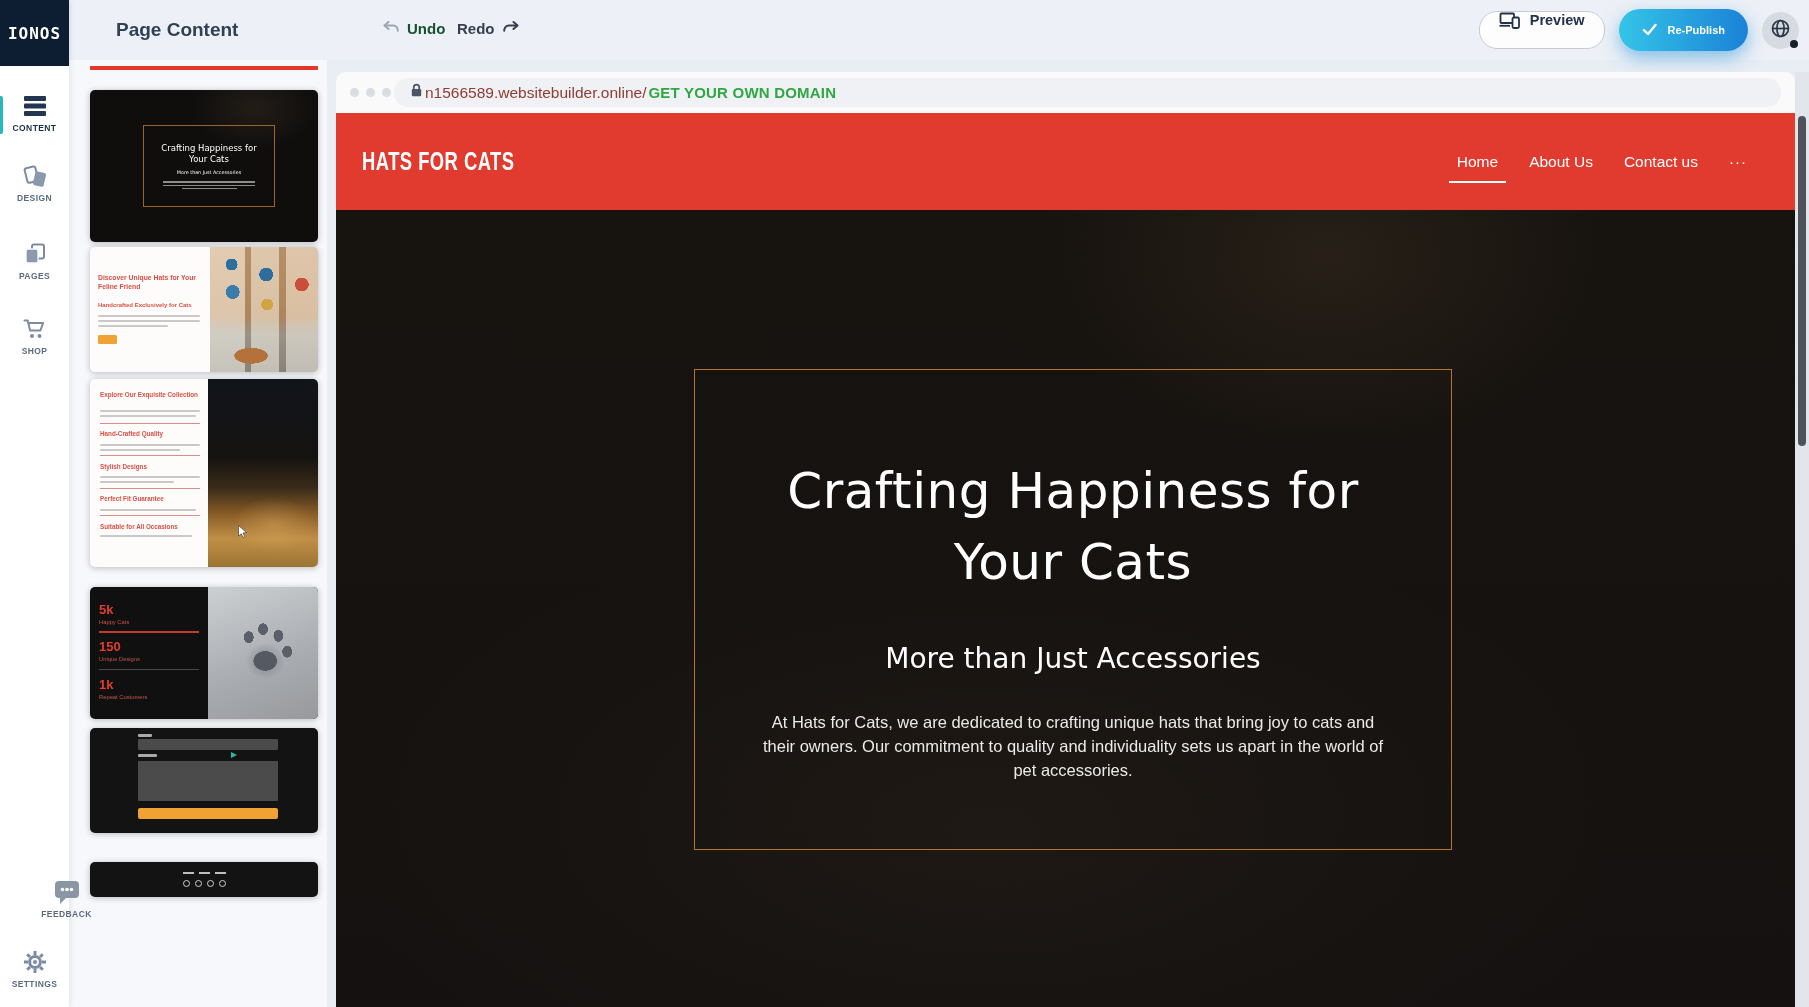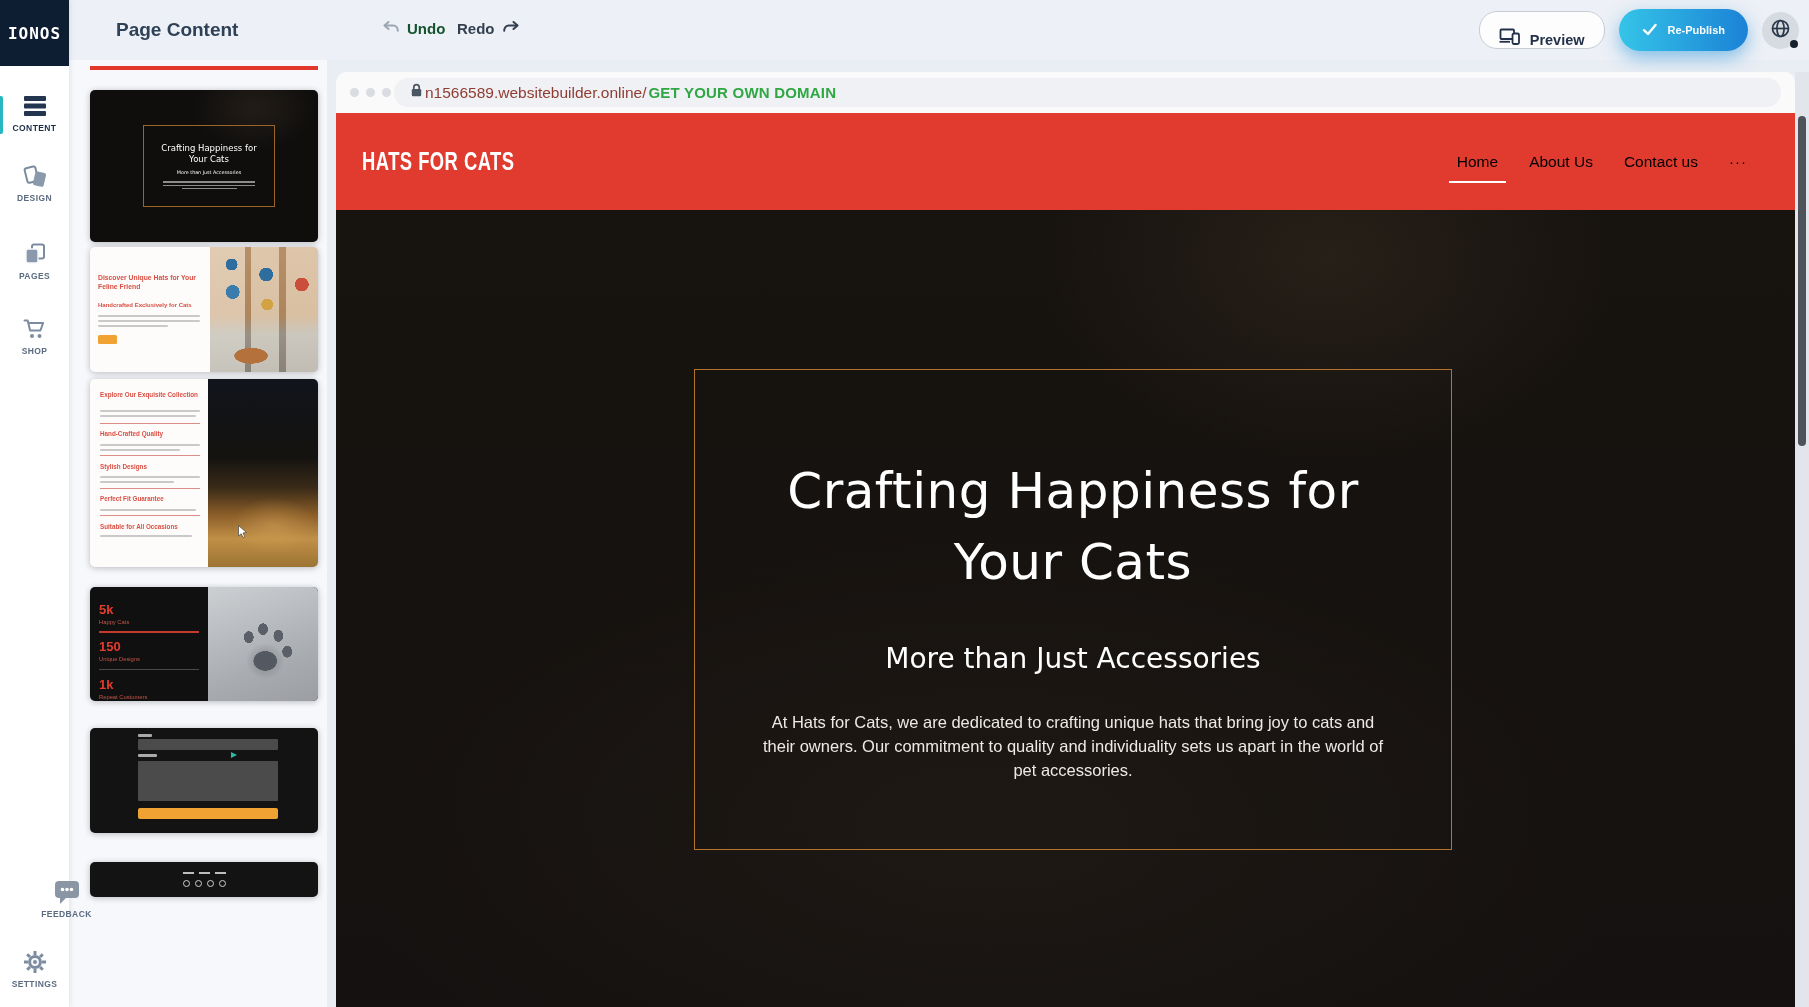--- a/index.html
+++ b/index.html
@@ -15,21 +15,21 @@
   .side-item.active .lb{color:#1d2c45;}
   .side-item.active::before{content:'';position:absolute;left:0;top:4px;width:3px;height:38px;background:#27b6c2;border-radius:0 2px 2px 0;}
 
   
   .topbar{position:absolute;left:69px;top:0;width:1740px;height:60px;background:#edf0f6;}
   .panel-title{position:absolute;left:24px;top:19px;font-size:19px;font-weight:bold;color:#2f4156;margin-left:23px;}
   .histbtn{position:absolute;top:20px;display:flex;align-items:center;gap:7px;font-size:15px;font-weight:bold;cursor:pointer;}
   .undo{left:312px;color:#14532d;align-items:flex-end;}
   .redo{left:388px;color:#333f4f;}
   .right-cluster{position:absolute;right:10px;top:9px;height:42px;display:flex;align-items:center;gap:14px;}
-  .btn-preview{height:36px;padding:0 19px;border:1px solid #c6ccd6;border-radius:18px;background:#fdfdfe;display:flex;align-items:flex-end;gap:9px;
+  .btn-preview{height:36px;padding:0 19px;border:1px solid #c6ccd6;border-radius:18px;background:#fdfdfe;display:flex;align-items:flex-start;gap:9px;
                font-size:14.5px;font-weight:bold;color:#23314a;cursor:pointer;}
   .btn-republish{height:42px;padding:0 23px;border-radius:21px;background:linear-gradient(90deg,#35c4e8,#1b82d6);color:#fff;font-weight:bold;
                font-size:11px;display:flex;gap:11px;align-items:center;box-shadow:0 7px 18px rgba(41,150,219,.55);cursor:pointer;}
   .btn-globe{width:37px;height:37px;border-radius:50%;background:#d6dae1;display:flex;align-items:center;justify-content:center;position:relative;cursor:pointer;}
   .btn-globe::after{content:'';position:absolute;right:1px;bottom:1px;width:8px;height:8px;border-radius:50%;background:#17212e;}
 
   
   .panel{position:absolute;left:69px;top:60px;width:258px;height:947px;background:#f7f8fb;}
   .redline{position:absolute;left:21px;top:6px;width:228px;height:4px;background:#e2382c;}
   .thumb{position:absolute;left:21px;width:228px;border-radius:5px;box-shadow:0 1px 6px rgba(15,25,40,.28);overflow:hidden;cursor:pointer;}
@@ -67,21 +67,21 @@
   .t3{top:319px;height:188px;background:#fdfcfb;}
   .t3text{position:absolute;left:10px;top:12px;width:100px;}
   .t3h{color:#d94f43;font-size:6.3px;font-weight:bold;white-space:nowrap;}
   .t3div{height:1px;background:#dc8d85;margin-top:6px;}
   .t3photo{position:absolute;left:118px;top:0;width:110px;height:188px;background:
       radial-gradient(60px 40px at 60% 78%, rgba(230,180,100,.35), transparent 70%),
       linear-gradient(180deg,#11141b 0%,#151310 42%,#3a2b18 58%,#8a5d28 72%,#c08f47 85%,#9c7434 100%);}
   .cursor{position:absolute;left:148px;top:146px;}
 
   
-  .t4{top:527px;height:114px;background:#101010;}
+  .t4{top:527px;height:132px;background:#101010;}
   .t4text{position:absolute;left:9px;top:16px;width:100px;}
   .t4v{color:#e23d2e;font-size:13px;font-weight:bold;line-height:14px;}
   .t4l{color:#c0574a;font-size:5.8px;margin-top:2px;}
   .t4div1{height:2px;background:#c63a2c;margin:6px 0 7px;}
   .t4div2{height:1px;background:#4a4a4a;margin:7px 0 8px;}
   .t4photo{position:absolute;left:118px;top:0;width:110px;height:132px;background:
       radial-gradient(26px 24px at 52% 56%, rgba(80,86,95,.45), transparent 75%),
       radial-gradient(ellipse 12px 10px at 52% 56%, #555a63 96%, transparent),
       radial-gradient(ellipse 5px 6px at 37% 38%, #5a5f68 96%, transparent),
       radial-gradient(ellipse 5px 6px at 50% 32%, #5a5f68 96%, transparent),
@@ -108,21 +108,21 @@
   .chrome{position:relative;height:41px;background:#fafafa;border-radius:10px 10px 0 0;box-shadow:0 1px 0 rgba(0,0,0,.05);}
   .winDots{position:absolute;left:14px;top:16px;display:flex;gap:7px;}
   .winDots span{width:9px;height:9px;border-radius:50%;background:#d9dce0;}
   .urlpill{position:absolute;left:58px;right:14px;top:6px;height:29px;background:#f0f1f4;border-radius:14px;display:flex;align-items:center;padding:0 16px;gap:2px;}
   .url{font-size:15.5px;color:#8f3c32;}
   .domain-cta{font-size:15px;font-weight:bold;color:#2fa742;letter-spacing:.2px;cursor:pointer;}
 
   .site{position:absolute;top:41px;left:0;width:1459px;height:894px;background:#161310;overflow:hidden;}
   .site-header{height:97px;background:#e13b30;display:flex;align-items:center;padding:0 48px 0 26px;}
   .site-logo{font-size:20px;font-weight:bold;color:#fff;letter-spacing:.5px;display:inline-block;transform:scale(.92,1.28);transform-origin:left center;}
-  .snav{margin-left:auto;display:flex;gap:31px;align-items:center;font-size:15.5px;color:#000000;}
+  .snav{margin-left:auto;display:flex;gap:31px;align-items:center;font-size:15.5px;color:#ffffff;}
   .snav .itm{position:relative;cursor:pointer;}
   .snav .itm.active::after{content:'';position:absolute;left:-8px;right:-8px;bottom:-12px;height:2px;background:#fff;}
   .snav .more{font-size:15px;letter-spacing:1px;cursor:pointer;}
 
   .hero{position:absolute;top:97px;left:0;right:0;bottom:0;background:
       radial-gradient(420px 300px at 68% 6%, rgba(70,55,40,.35), transparent 68%),
       radial-gradient(900px 430px at 45% 78%, rgba(58,46,34,.25), transparent 72%),
       linear-gradient(#17130f,#141110);}
   .hero-box{position:absolute;left:358px;top:159px;width:758px;height:481px;border:1px solid #b4742c;box-sizing:border-box;text-align:center;color:#fff;}
   .hero-title{margin-top:86px;font-family:"DejaVu Sans",sans-serif;font-size:50px;line-height:71px;letter-spacing:.5px;}

